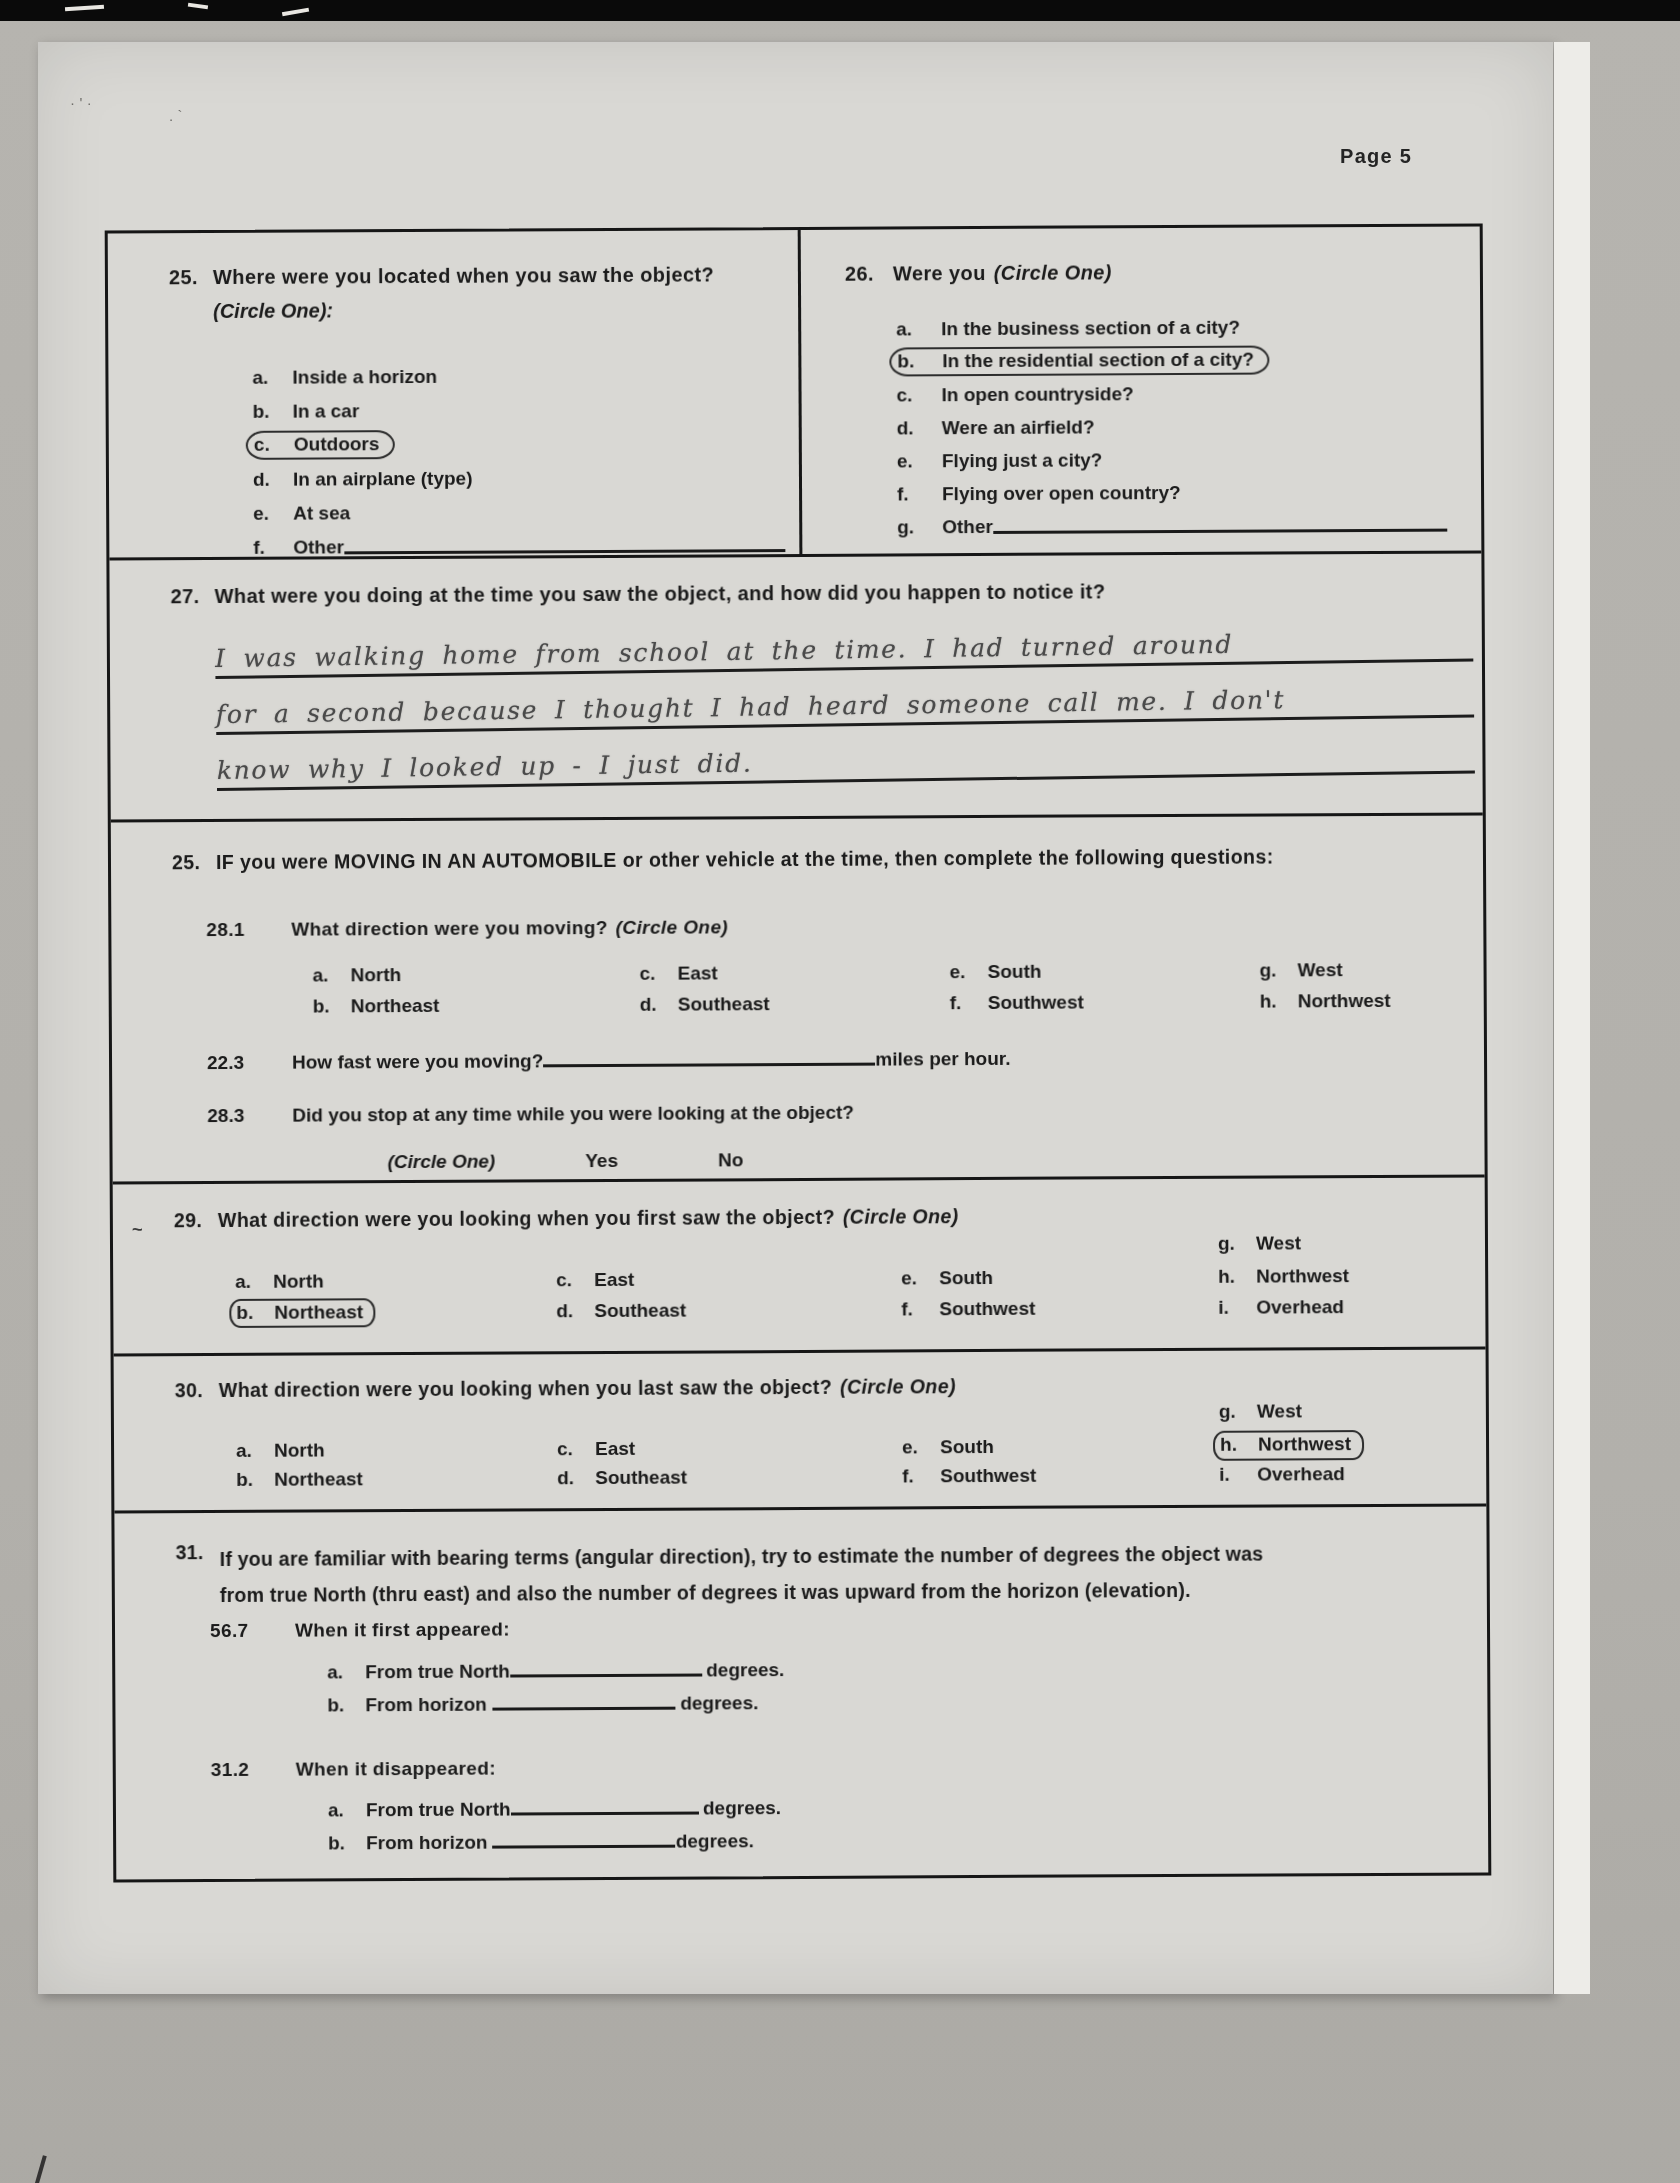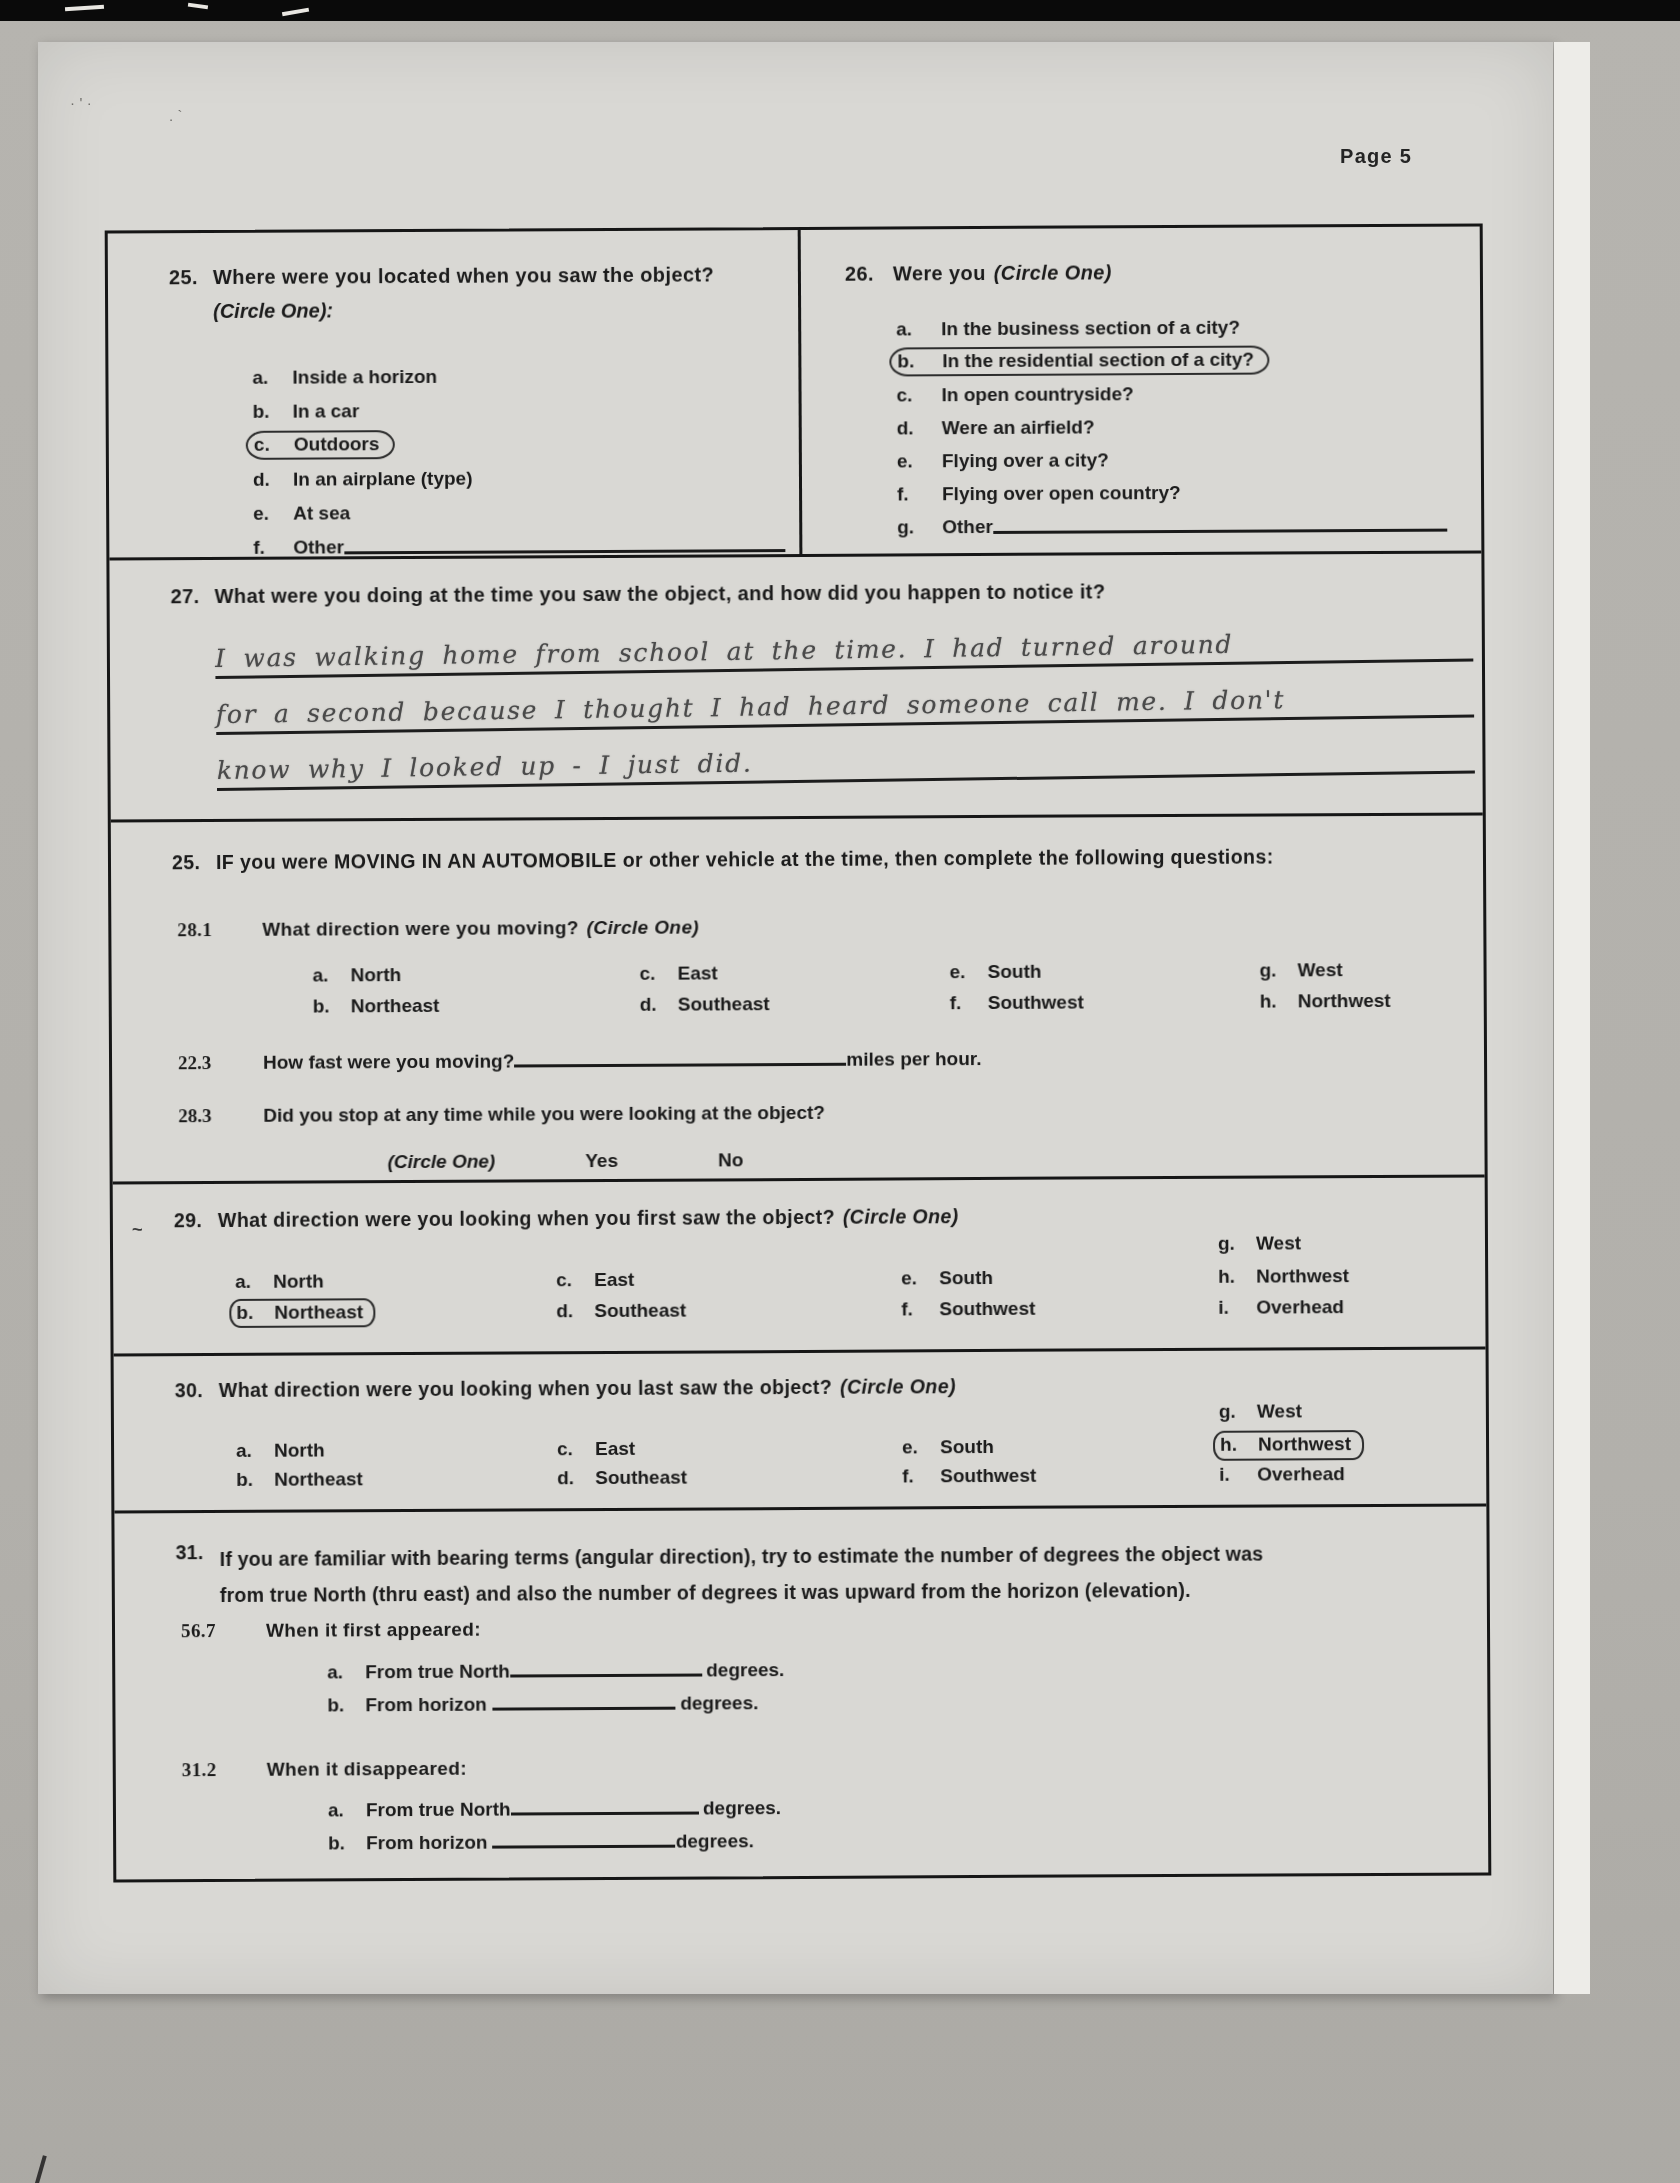--- a/index.html
+++ b/index.html
@@ -71,21 +71,21 @@
   .answers { margin:20px 0 0 105px; transform:rotate(-0.5deg); transform-origin:left top; }
   .ans-line { width:1258px; height:51px; border-bottom:3.1px solid #1d1d1d; display:flex; align-items:flex-end; margin-bottom:4.8px; }
   .hw {
     font-family:"DejaVu Serif", serif; font-style:italic;
     font-size:25px; color:#4a4a4a; letter-spacing:1.7px; word-spacing:7px;
     padding-bottom:2.6px; white-space:nowrap;
     text-shadow:0 0 1.3px rgba(70,70,70,0.55);
   }
 
   .subhead { display:flex; align-items:baseline; font-size:19px; font-weight:bold; letter-spacing:0.4px; filter:blur(0.1px); }
-  .subnum { margin-left:66px; width:85px; flex-shrink:0;font-family:Liberation Serif, serif; }
+  .subnum { margin-left:95px; width:85px; flex-shrink:0; }
   .dirgrid { display:grid; row-gap:9.6px; font-size:19px; font-weight:bold; filter:blur(0.1px); }
   .dg28 { margin:23.6px 0 0 201px; grid-template-columns:327px 310px 310px 1fr; }
   .dg2930 { grid-template-columns:321px 345px 317px 1fr; }
   .dopt { display:flex; align-items:center; }
   .dopt .letter { width:38px; flex-shrink:0; }
   .west-line { font-size:19px; font-weight:bold; filter:blur(0.1px); }
 
   .subline { display:flex; align-items:baseline; font-size:19px; font-weight:bold; filter:blur(0.1px); }
   .crow { display:flex; align-items:baseline; margin:25px 0 0 275px; font-size:19px; font-weight:bold; filter:blur(0.1px); }
   .yes-lbl { margin-left:90px; }
@@ -178,21 +178,21 @@
           <div class="opt">
             <span class="letter">c.</span>
             <span>In open countryside?</span>
           </div>
           <div class="opt">
             <span class="letter">d.</span>
             <span>Were an airfield?</span>
           </div>
           <div class="opt">
             <span class="letter">e.</span>
-            <span>Flying over a city?</span>
+            <span>Flying just a city?</span>
           </div>
           <div class="opt">
             <span class="letter">f.</span>
             <span>Flying over open country?</span>
           </div>
           <div class="opt">
             <span class="letter">g.</span>
             <span>Other</span>
             <span class="blank" style="width:454px;"></span>
           </div>

